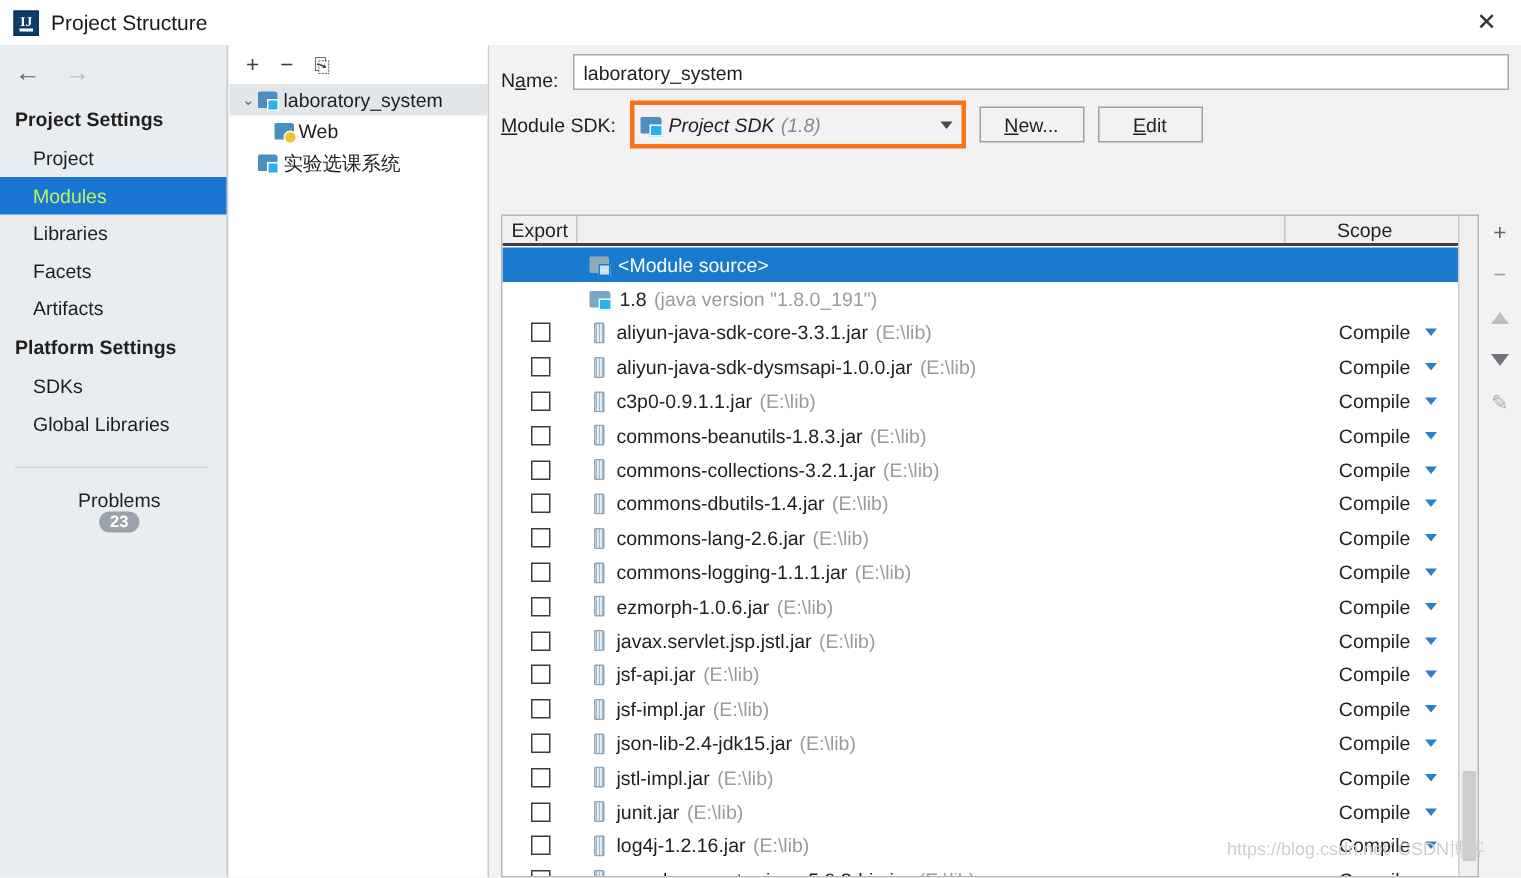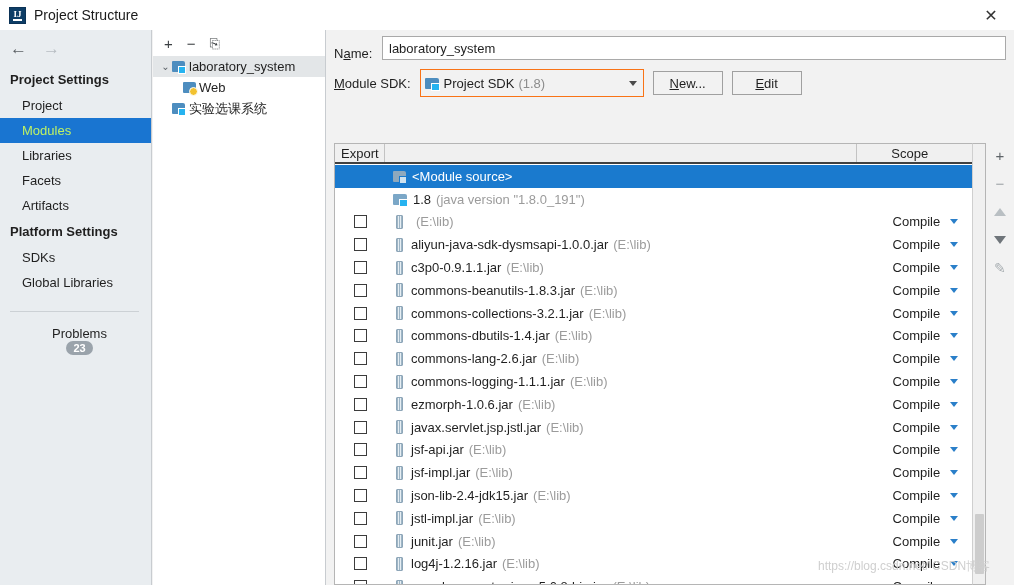--- a/index.html
+++ b/index.html
@@ -131,22 +131,22 @@
     margin-right:-1px; color:#1f1f1f; position:relative; z-index:1;
   }
   .tab.active {
     background:#ffffff; border-color:#b4b4b4; z-index:3; height:25px; line-height:24px;
   }
 
   .sdk-row { display:flex; align-items:center; height:34px; padding-left:7px; gap:9px; }
   .sdk-label { font-size:13px; color:#1f1f1f; }
   .sdk-label u { text-decoration:underline; }
   .combo {
-    width:224px; height:24px; background:#f2f2f2; border:1px solid #f97316;
-    display:flex; align-items:center; padding:13px 4px; position:relative;
+    width:224px; height:24px; background:#f2f2f2; border:3px solid #f97316;
+    display:flex; align-items:center; padding:13px 4px; position:relative;font-style:italic;
   }
   .combo .sdk-ico {
     width:14px; height:11px; margin-right:5px; flex:none; position:relative;
     background:#4d8dbf; border-radius:1px 2px 1px 1px;
   }
   .combo .sdk-ico:after {
     content:""; position:absolute; right:-1px; bottom:-2px;
     width:7px; height:6px; background:#26b3f0; border:1px solid #fff;
   }
   .combo .sdk-text { font-size:13px; color:#1f1f1f; }
@@ -372,20 +372,21 @@
               </div>
               <div class="cell-scope"></div>
               <div class="cell-tail"></div>
             </div>
             <div class="trow">
               <div class="cell-check">
                 <span class="chk"></span>
               </div>
               <div class="cell-name">
                 <span class="ico-jar"></span>
+                <span class="nm">aliyun-java-sdk-core-3.3.1.jar</span>
                 <span class="path">(E:\lib)</span>
               </div>
               <div class="cell-scope">
                 <span>Compile</span>
                 <span class="sc-caret"></span>
               </div>
               <div class="cell-tail"></div>
             </div>
             <div class="trow">
               <div class="cell-check">

